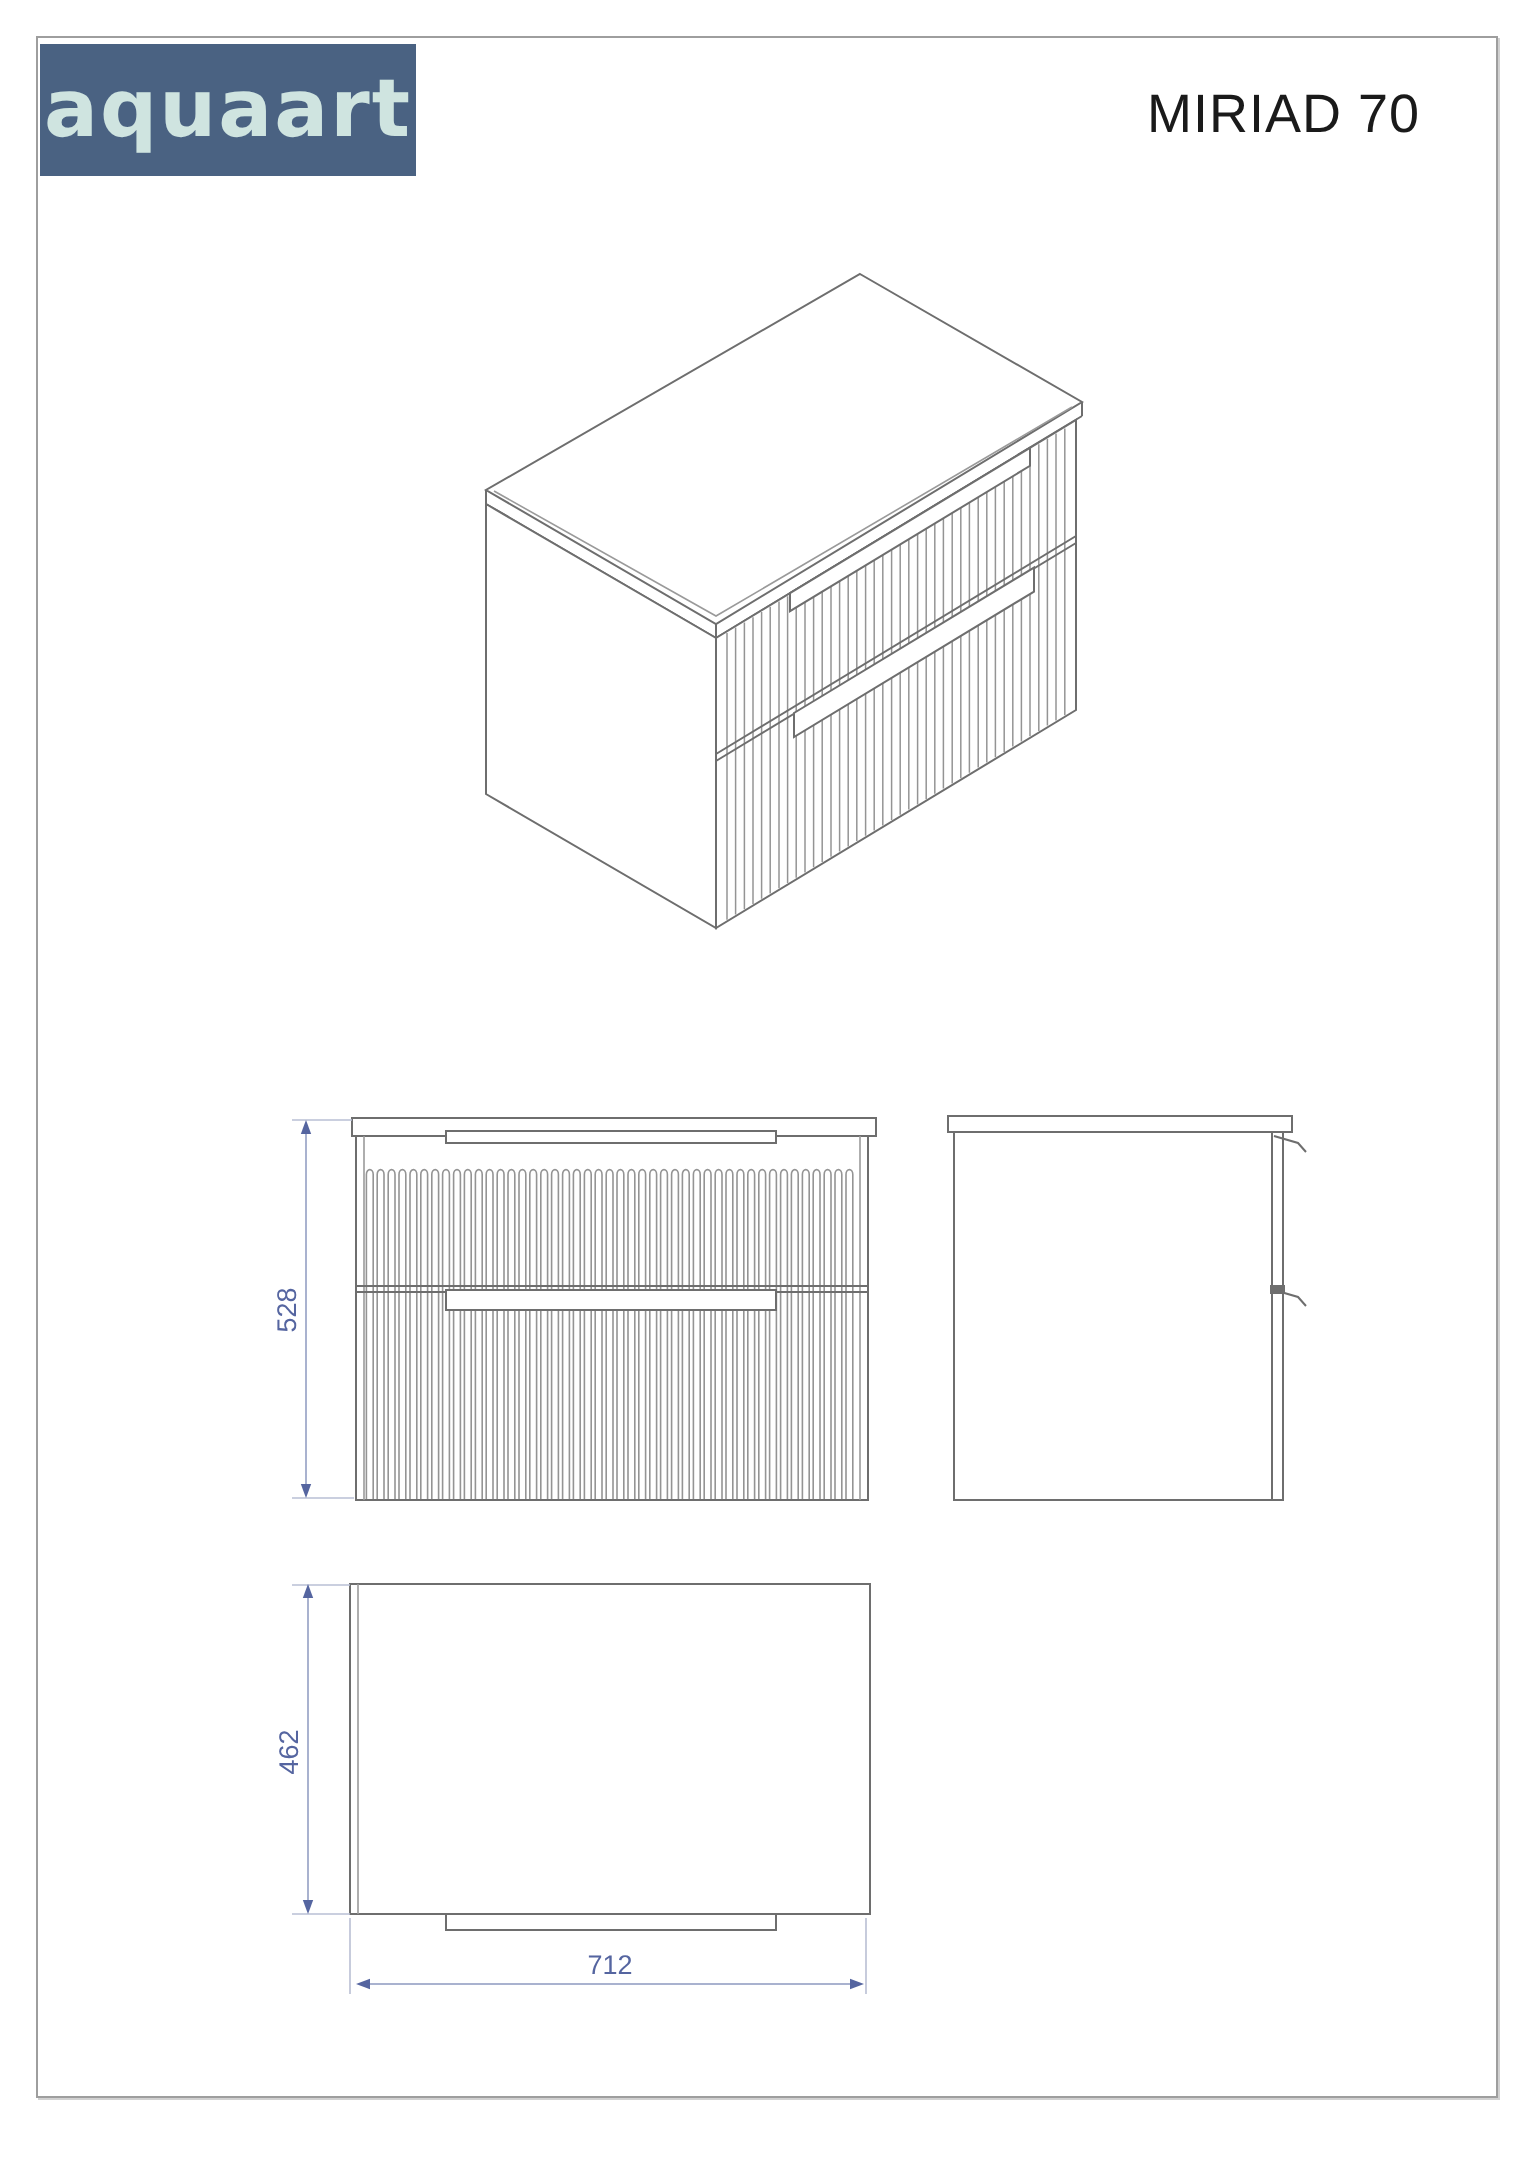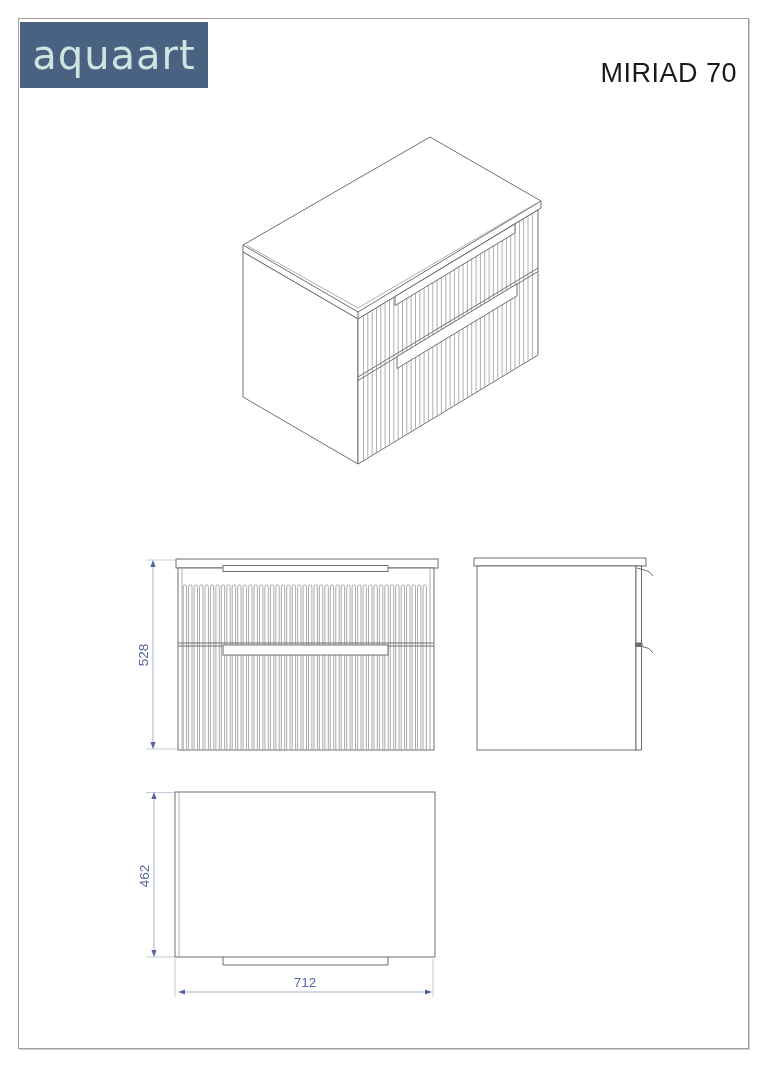--- a/index.html
+++ b/index.html
@@ -3,24 +3,24 @@
 <meta charset="utf-8">
 <style>
   html,body{margin:0;padding:0;background:#fff;}
   body{width:768px;height:1086px;position:relative;overflow:hidden;
        font-family:"Liberation Sans",sans-serif;}
   .sheet{position:absolute;left:18px;top:18px;width:729px;height:1029px;
          border:1px solid var(--border);box-shadow:1px 1px 0 rgba(0,0,0,.18);
          background:#fff;}
   .logo{position:absolute;left:20px;top:22px;width:188px;height:66px;
         background:var(--logo-bg);display:flex;align-items:center;justify-content:center;}
-  .logo span{font-family:"DejaVu Sans",sans-serif;font-size:40px;font-weight:400;
+  .logo span{font-family:"DejaVu Sans",sans-serif;font-size:40px;font-weight:700;
         color:var(--logo-text);letter-spacing:1px;line-height:1;}
-  .title{position:absolute;top:42px;right:31px;font-size:27px;color:var(--title-text);
-        letter-spacing:0.5px;margin-top:16px;}
+  .title{position:absolute;top:42px;right:58px;font-size:27px;color:var(--title-text);
+        letter-spacing:0.5px;}
   svg.drawing{position:absolute;left:0;top:0;}
   .ol{stroke:var(--outline);fill:none;stroke-width:1;}
   .olf{stroke:var(--outline);fill:#fff;stroke-width:1;}
   .thin{stroke:#9a9a9a;fill:none;stroke-width:0.8;}
   .dimline{stroke:var(--dim-line);fill:none;stroke-width:1;}
   .ext{stroke:#b9bfd4;fill:none;stroke-width:0.8;}
   .arrow{fill:var(--dim-text);stroke:none;}
   text.dim{font-family:"Liberation Sans",sans-serif;font-size:13.5px;
         fill:var(--dim-text);}
 </style>

